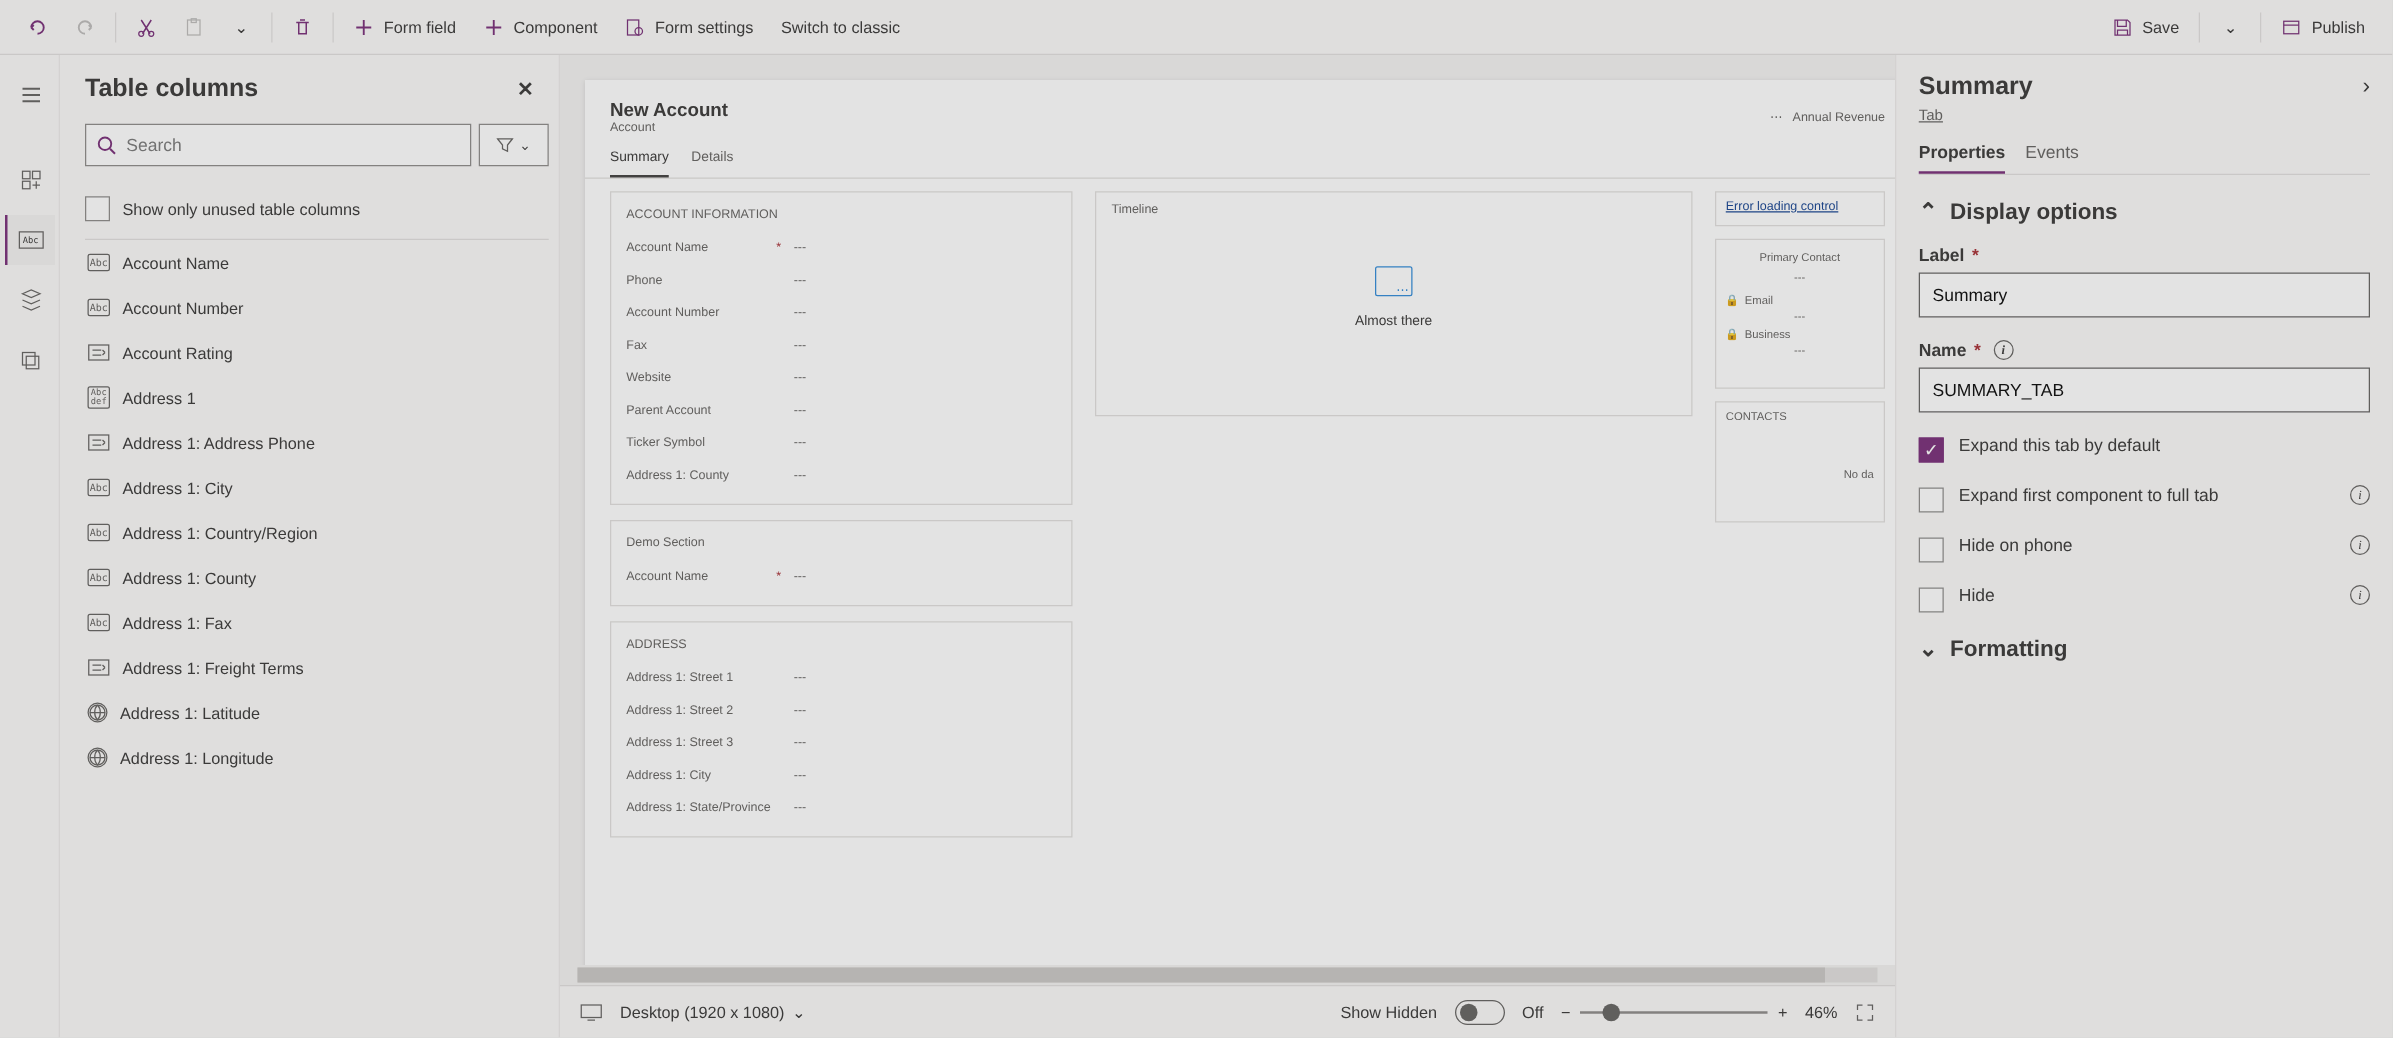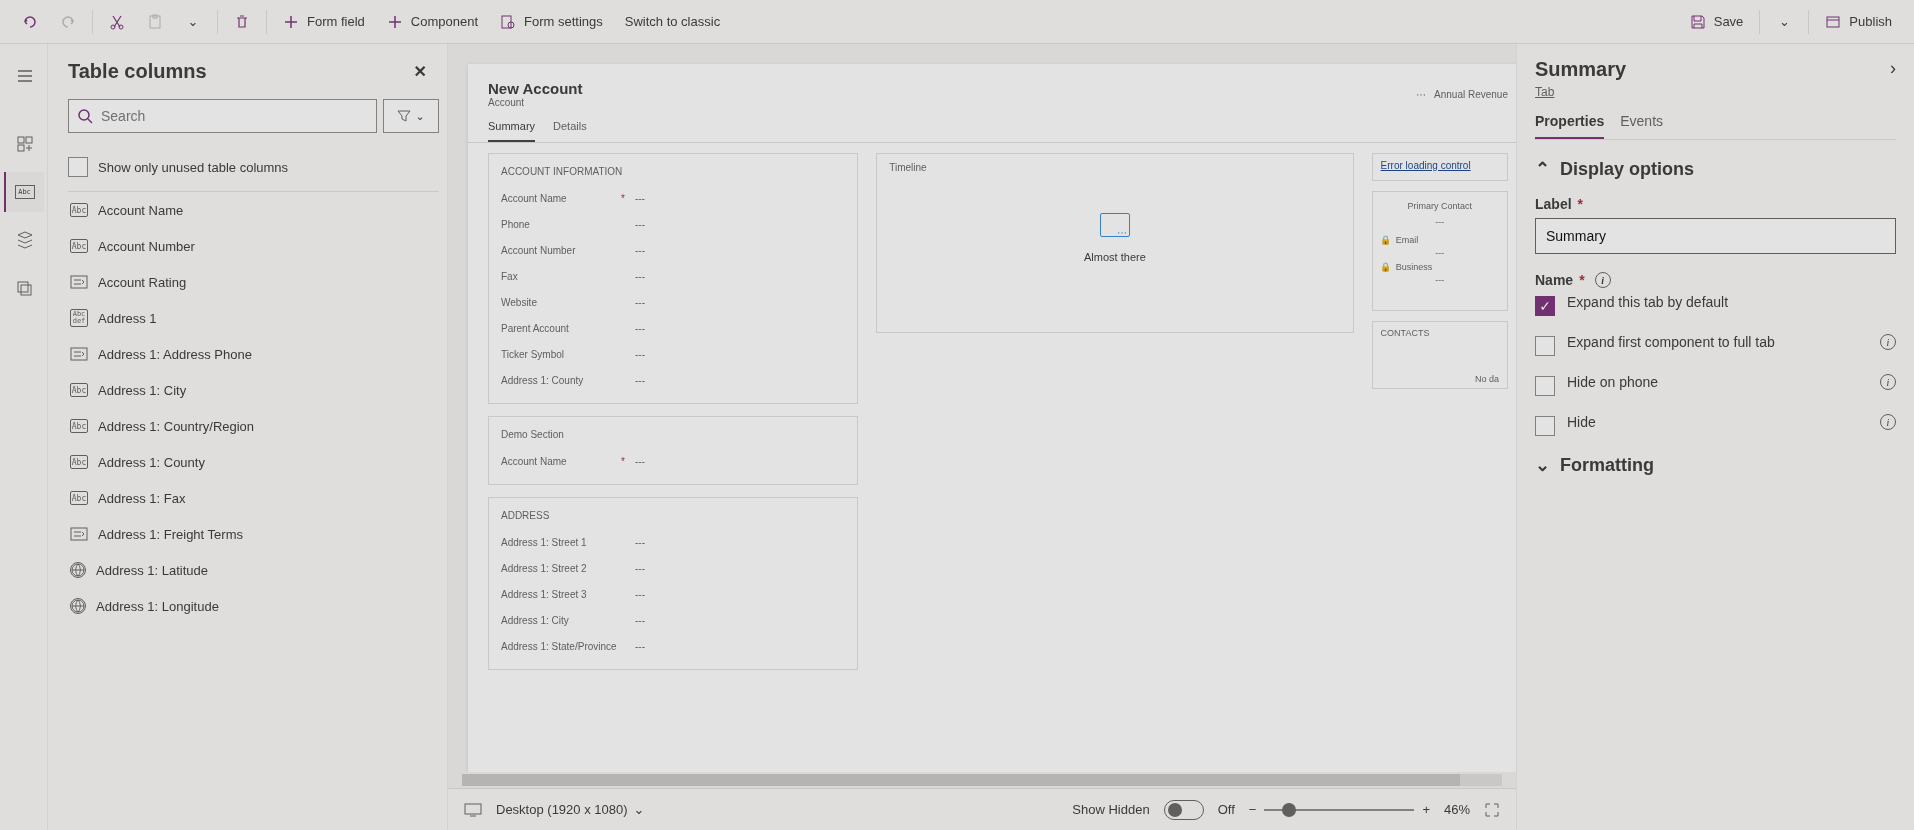--- a/index.html
+++ b/index.html
@@ -463,21 +463,21 @@
                 <span>🔒</span>
                 <span>Email</span>
               </div>
             <div class="dash">---</div>
             <div class="sline" style="margin-top:4px;">
                 <span>🔒</span>
                 <span>Business</span>
               </div>
             <div class="dash">---</div>
           </div>
-          <div class="sidecard" style="height:68px">
+          <div class="sidecard" style="height:97px">
             <div>CONTACTS</div>
             <div style="text-align:right;padding-top:36px;">No da</div>
           </div>
         </div>
       </div>
 
     </div>
   </div>
   <div class="canvashscroll">
       <div class="track">
@@ -539,20 +539,21 @@
       <span>Label</span>
       <span class="rp-req">*</span>
     </div>
   <input class="rp-input" value="Summary" style="">
 
   <div class="rp-label">
       <span>Name</span>
       <span class="rp-req">*</span>
       <span class="info-ic">i</span>
     </div>
+  <input class="rp-input" value="SUMMARY_TAB" style="">
 
   <div class="rp-check">
     <span class="chkbox checked">✓</span>
     <span class="lbl">Expand this tab by default</span>
   </div>
   <div class="rp-check">
     <span class="chkbox"></span>
     <span class="lbl">Expand first component to full tab</span>
     <span class="info-ic">i</span>
   </div>

